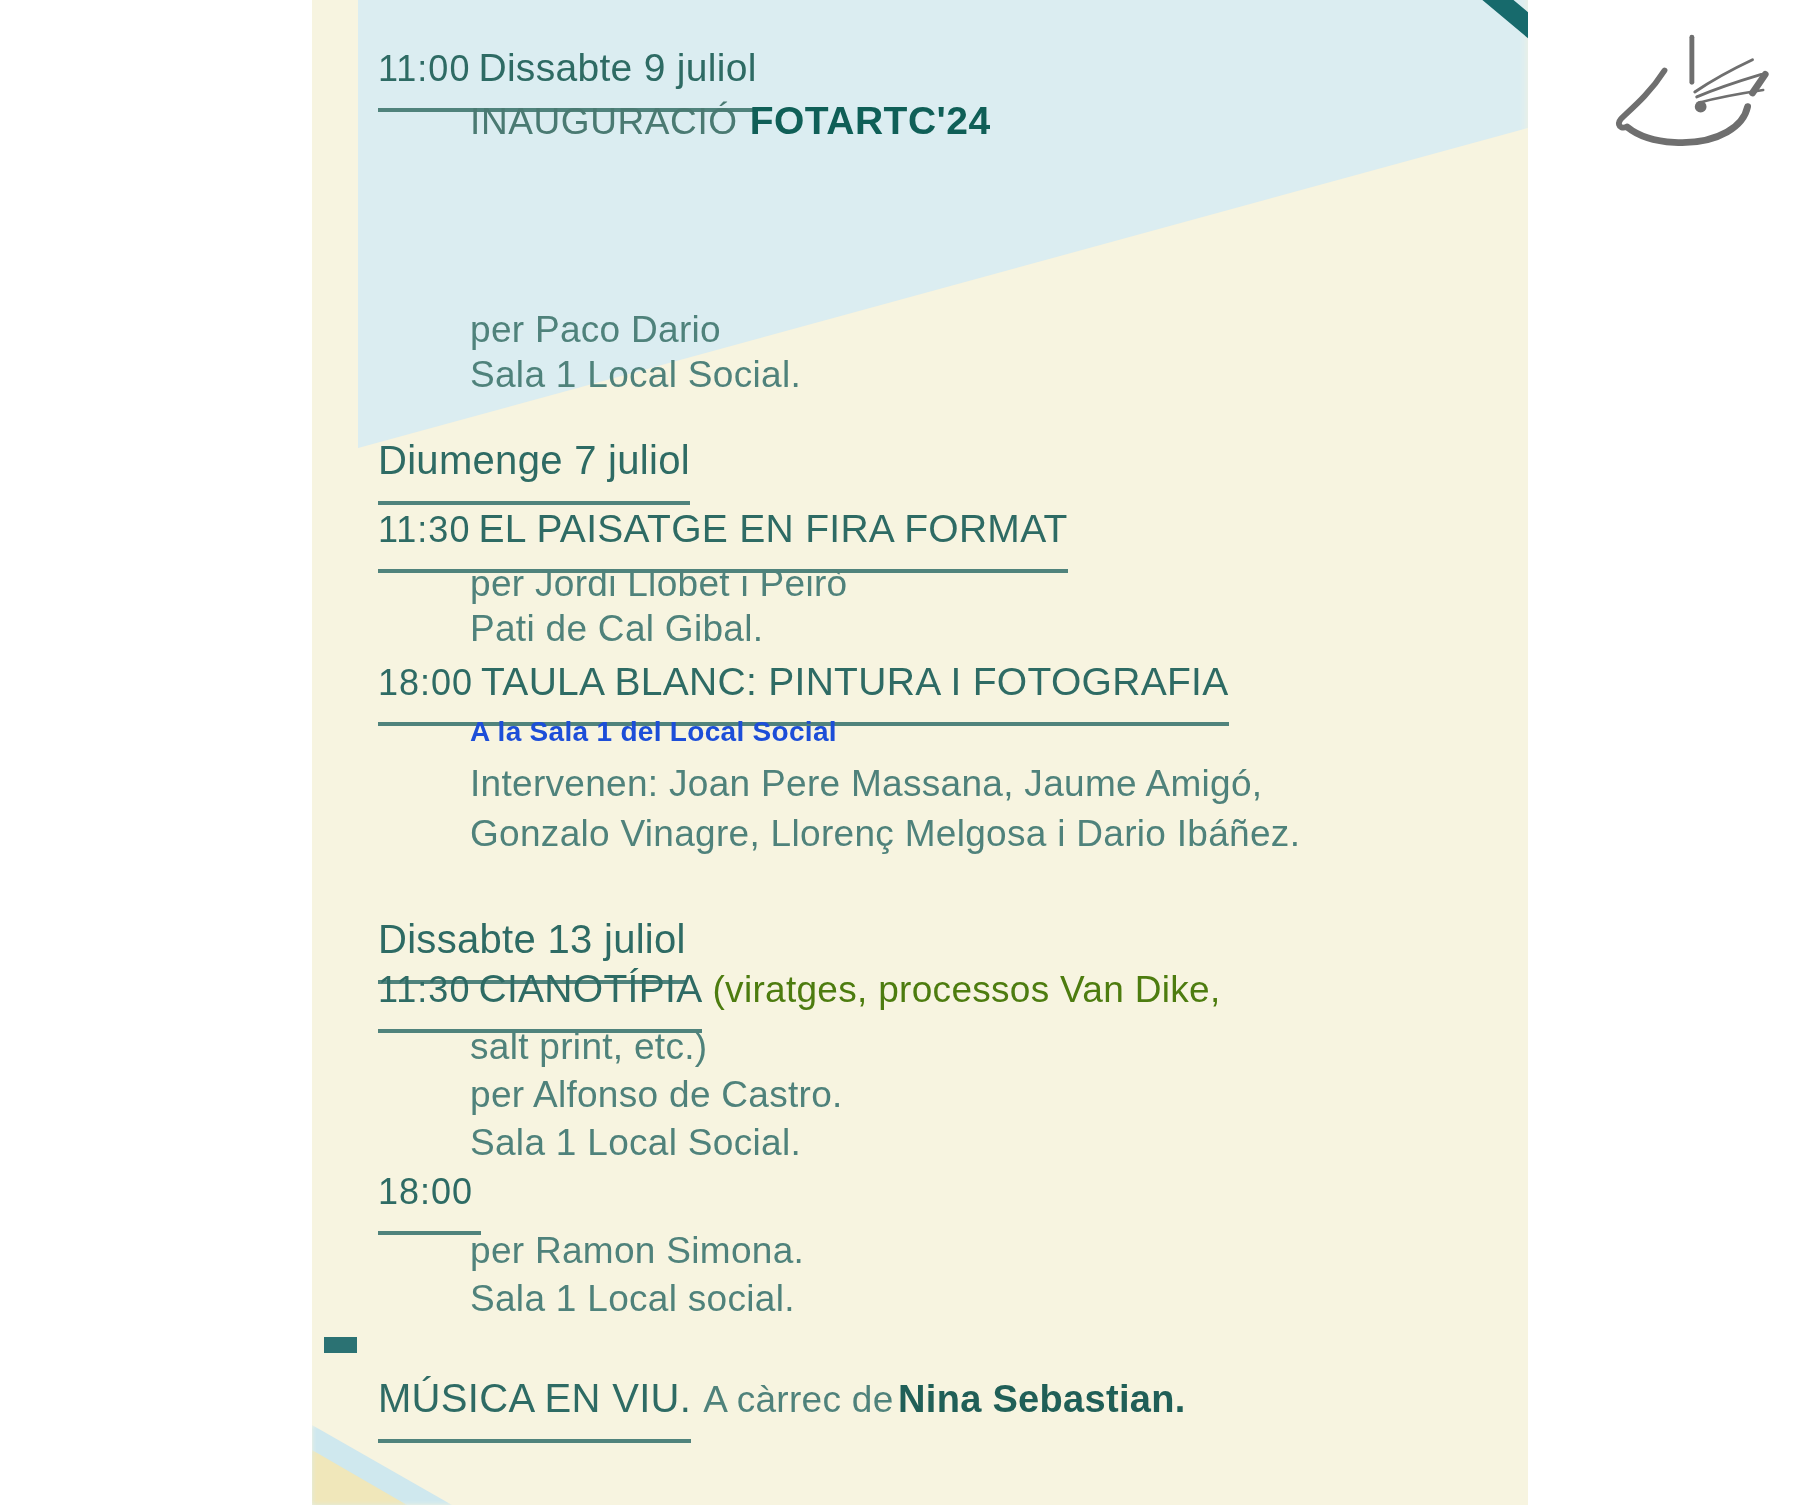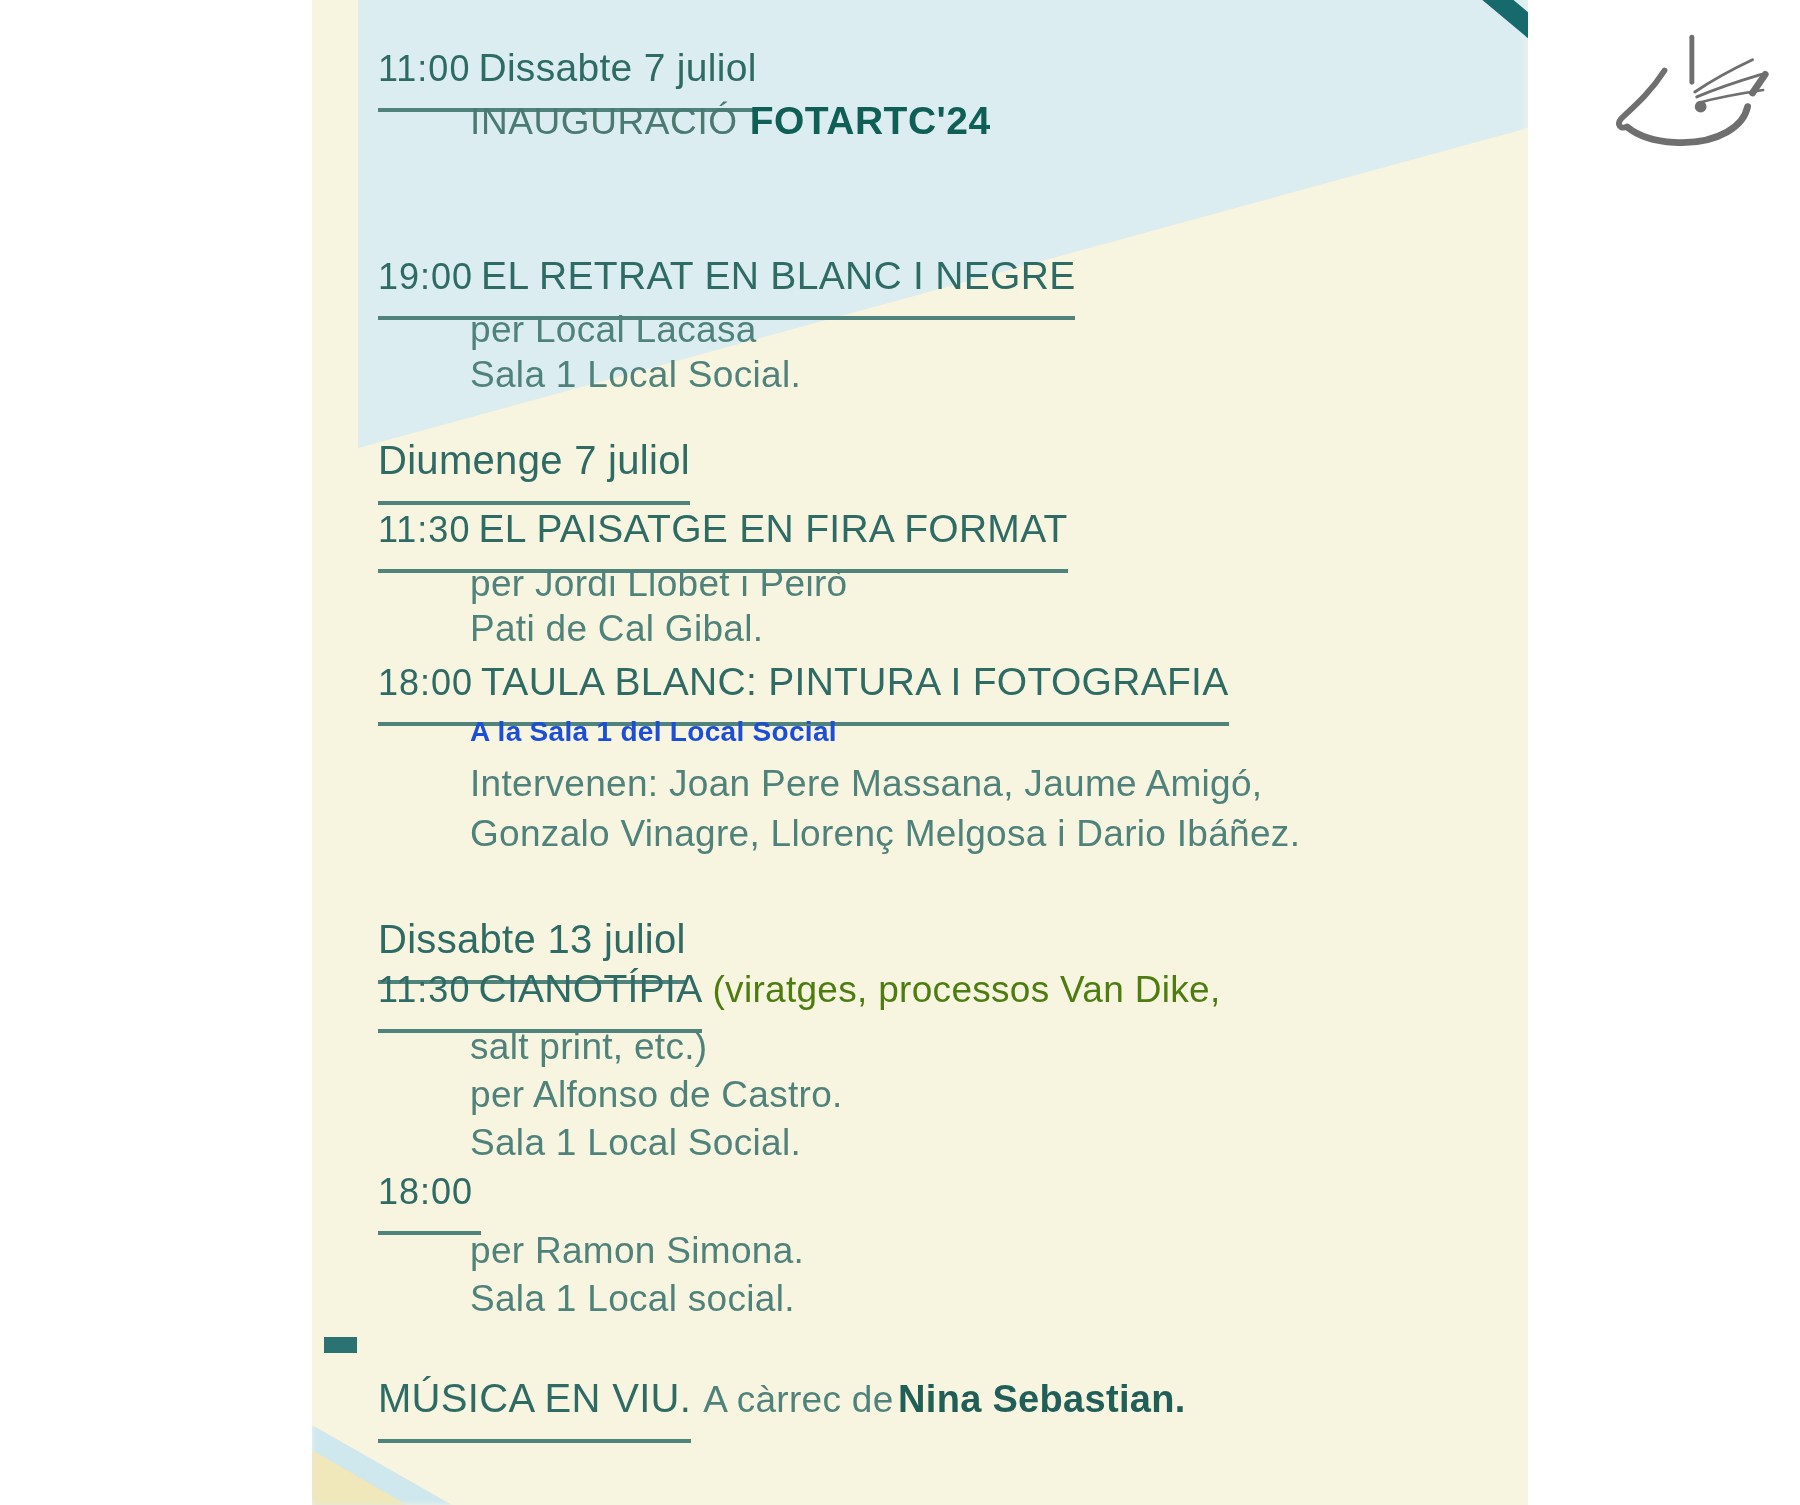--- a/index.html
+++ b/index.html
@@ -48,35 +48,29 @@
     <div class="ribbon"></div>
     <div class="corner-blue"></div>
     <div class="corner-yellow"></div>
     <div class="dash"></div>
 
     <div class="content">
 
       <div class="blk" style="top:46px">
         <span class="uwrap">
           <span class="time">11:00</span>
-          <span class="h">Dissabte 7 juliol</span>
+          <span class="h">Dissabte 9 juliol</span>
         </span>
       </div>
       <div class="blk indent" style="top:99px">
         <span class="capsub">INAUGURACIÓ</span><span class="brand">FOTARTC'24</span>
       </div>
 
-      <div class="blk" style="top:254px">
-        <span class="uwrap">
-          <span class="time">19:00</span>
-          <span class="h">EL RETRAT EN BLANC I NEGRE</span>
-        </span>
-      </div>
       <div class="blk indent" style="top:309px">
-        <span class="b">per Local Lacasa</span>
+        <span class="b">per Paco Dario</span>
       </div>
       <div class="blk indent" style="top:354px">
         <span class="b">Sala 1 Local Social.</span>
       </div>
 
       <div class="blk" style="top:438px">
         <span class="uwrap">
             <span class="day">Diumenge 7 juliol</span>
           </span>
       </div>

